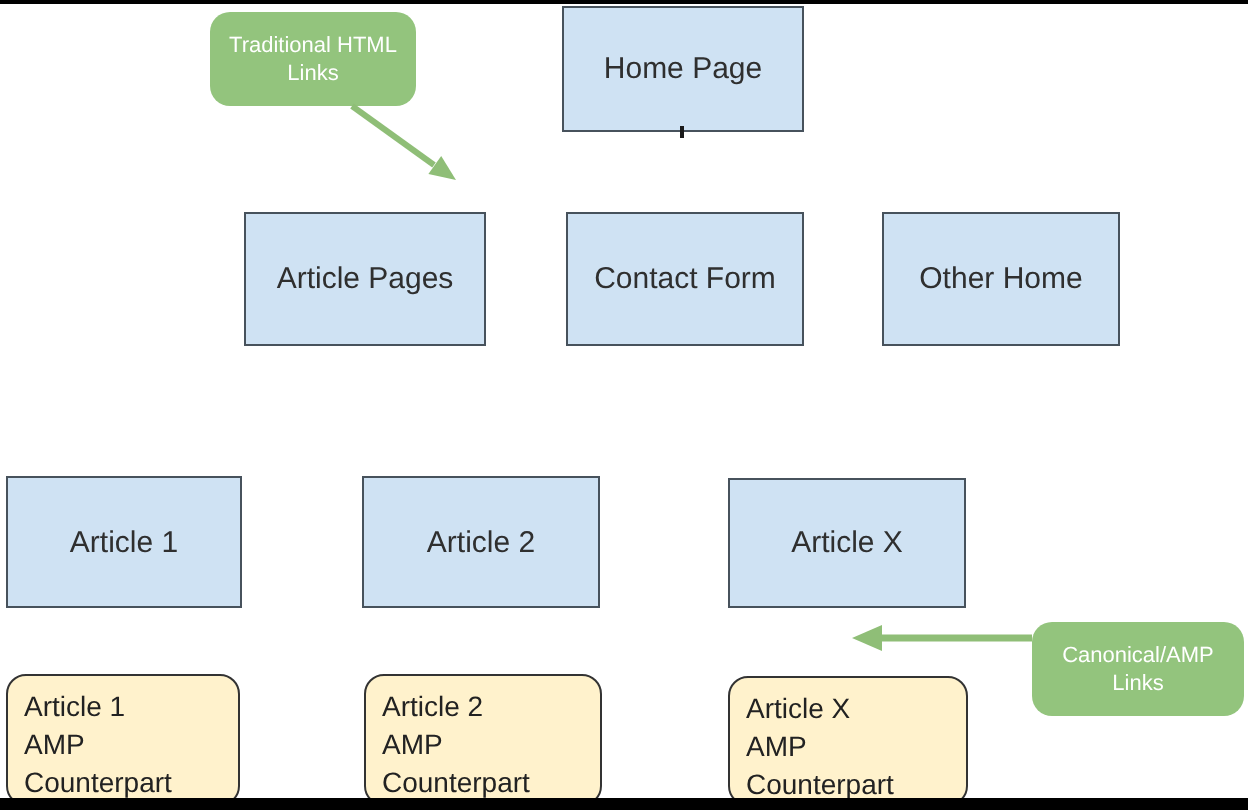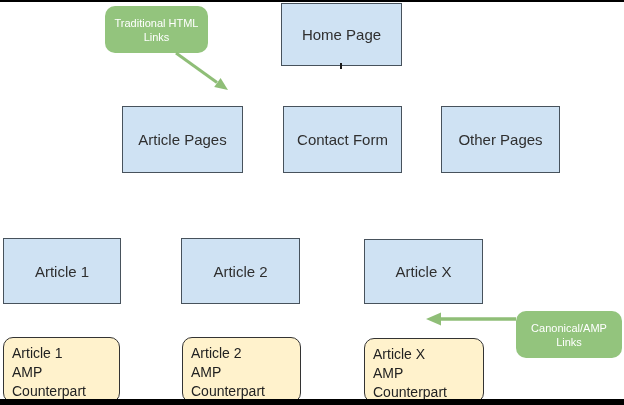--- a/index.html
+++ b/index.html
@@ -53,21 +53,21 @@
     <span class="wrap">Traditional HTML Links</span>
   </div>
 
   <div class="node" style="left:122px;top:106px;width:121px;height:67px;">
     <span class="wrap">Article Pages</span>
   </div>
   <div class="node" style="left:283px;top:106px;width:119px;height:67px;">
     <span class="wrap" style="max-width:110px;">Contact Form</span>
   </div>
   <div class="node" style="left:441px;top:106px;width:119px;height:67px;">
-    <span class="wrap" style="max-width:110px;">Other Pages</span>
+    <span class="wrap" style="max-width:110px;">Other Home</span>
   </div>
 
   <div class="node" style="left:3px;top:238px;width:118px;height:66px;">
     <span class="wrap">Article 1</span>
   </div>
   <div class="node" style="left:181px;top:238px;width:119px;height:66px;">
     <span class="wrap">Article 2</span>
   </div>
   <div class="node" style="left:364px;top:239px;width:119px;height:65px;">
     <span class="wrap">Article X</span>

